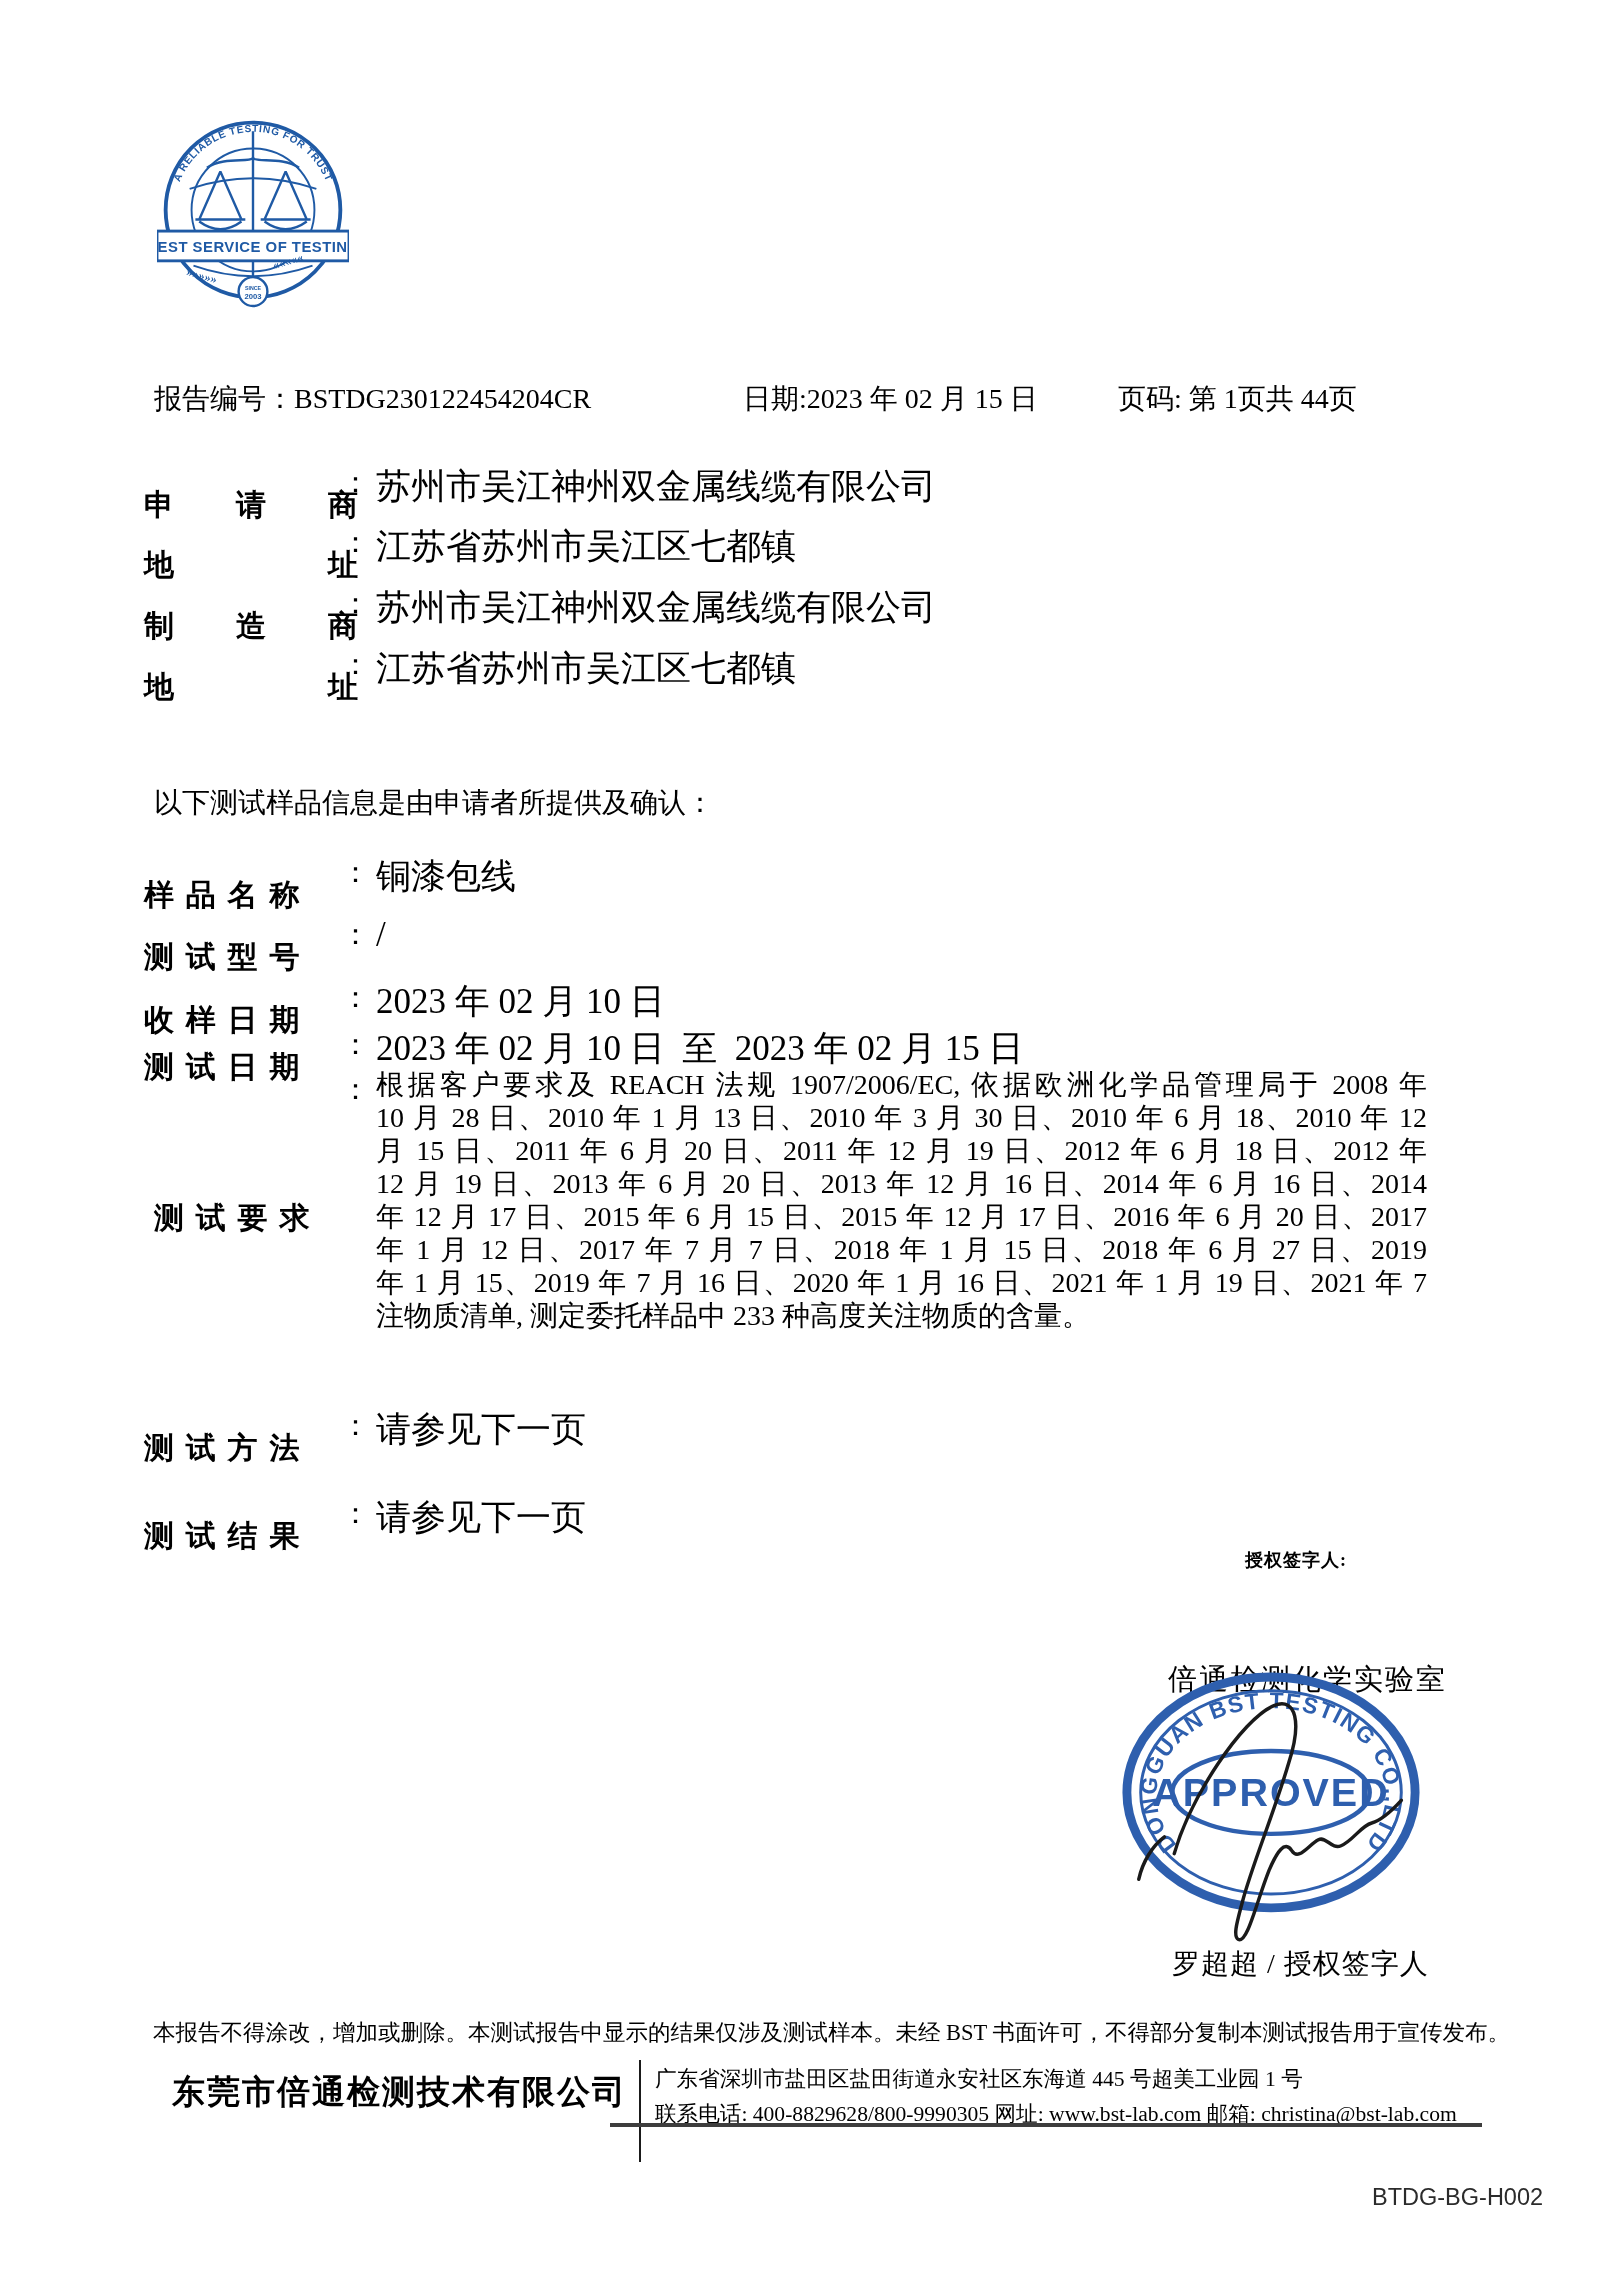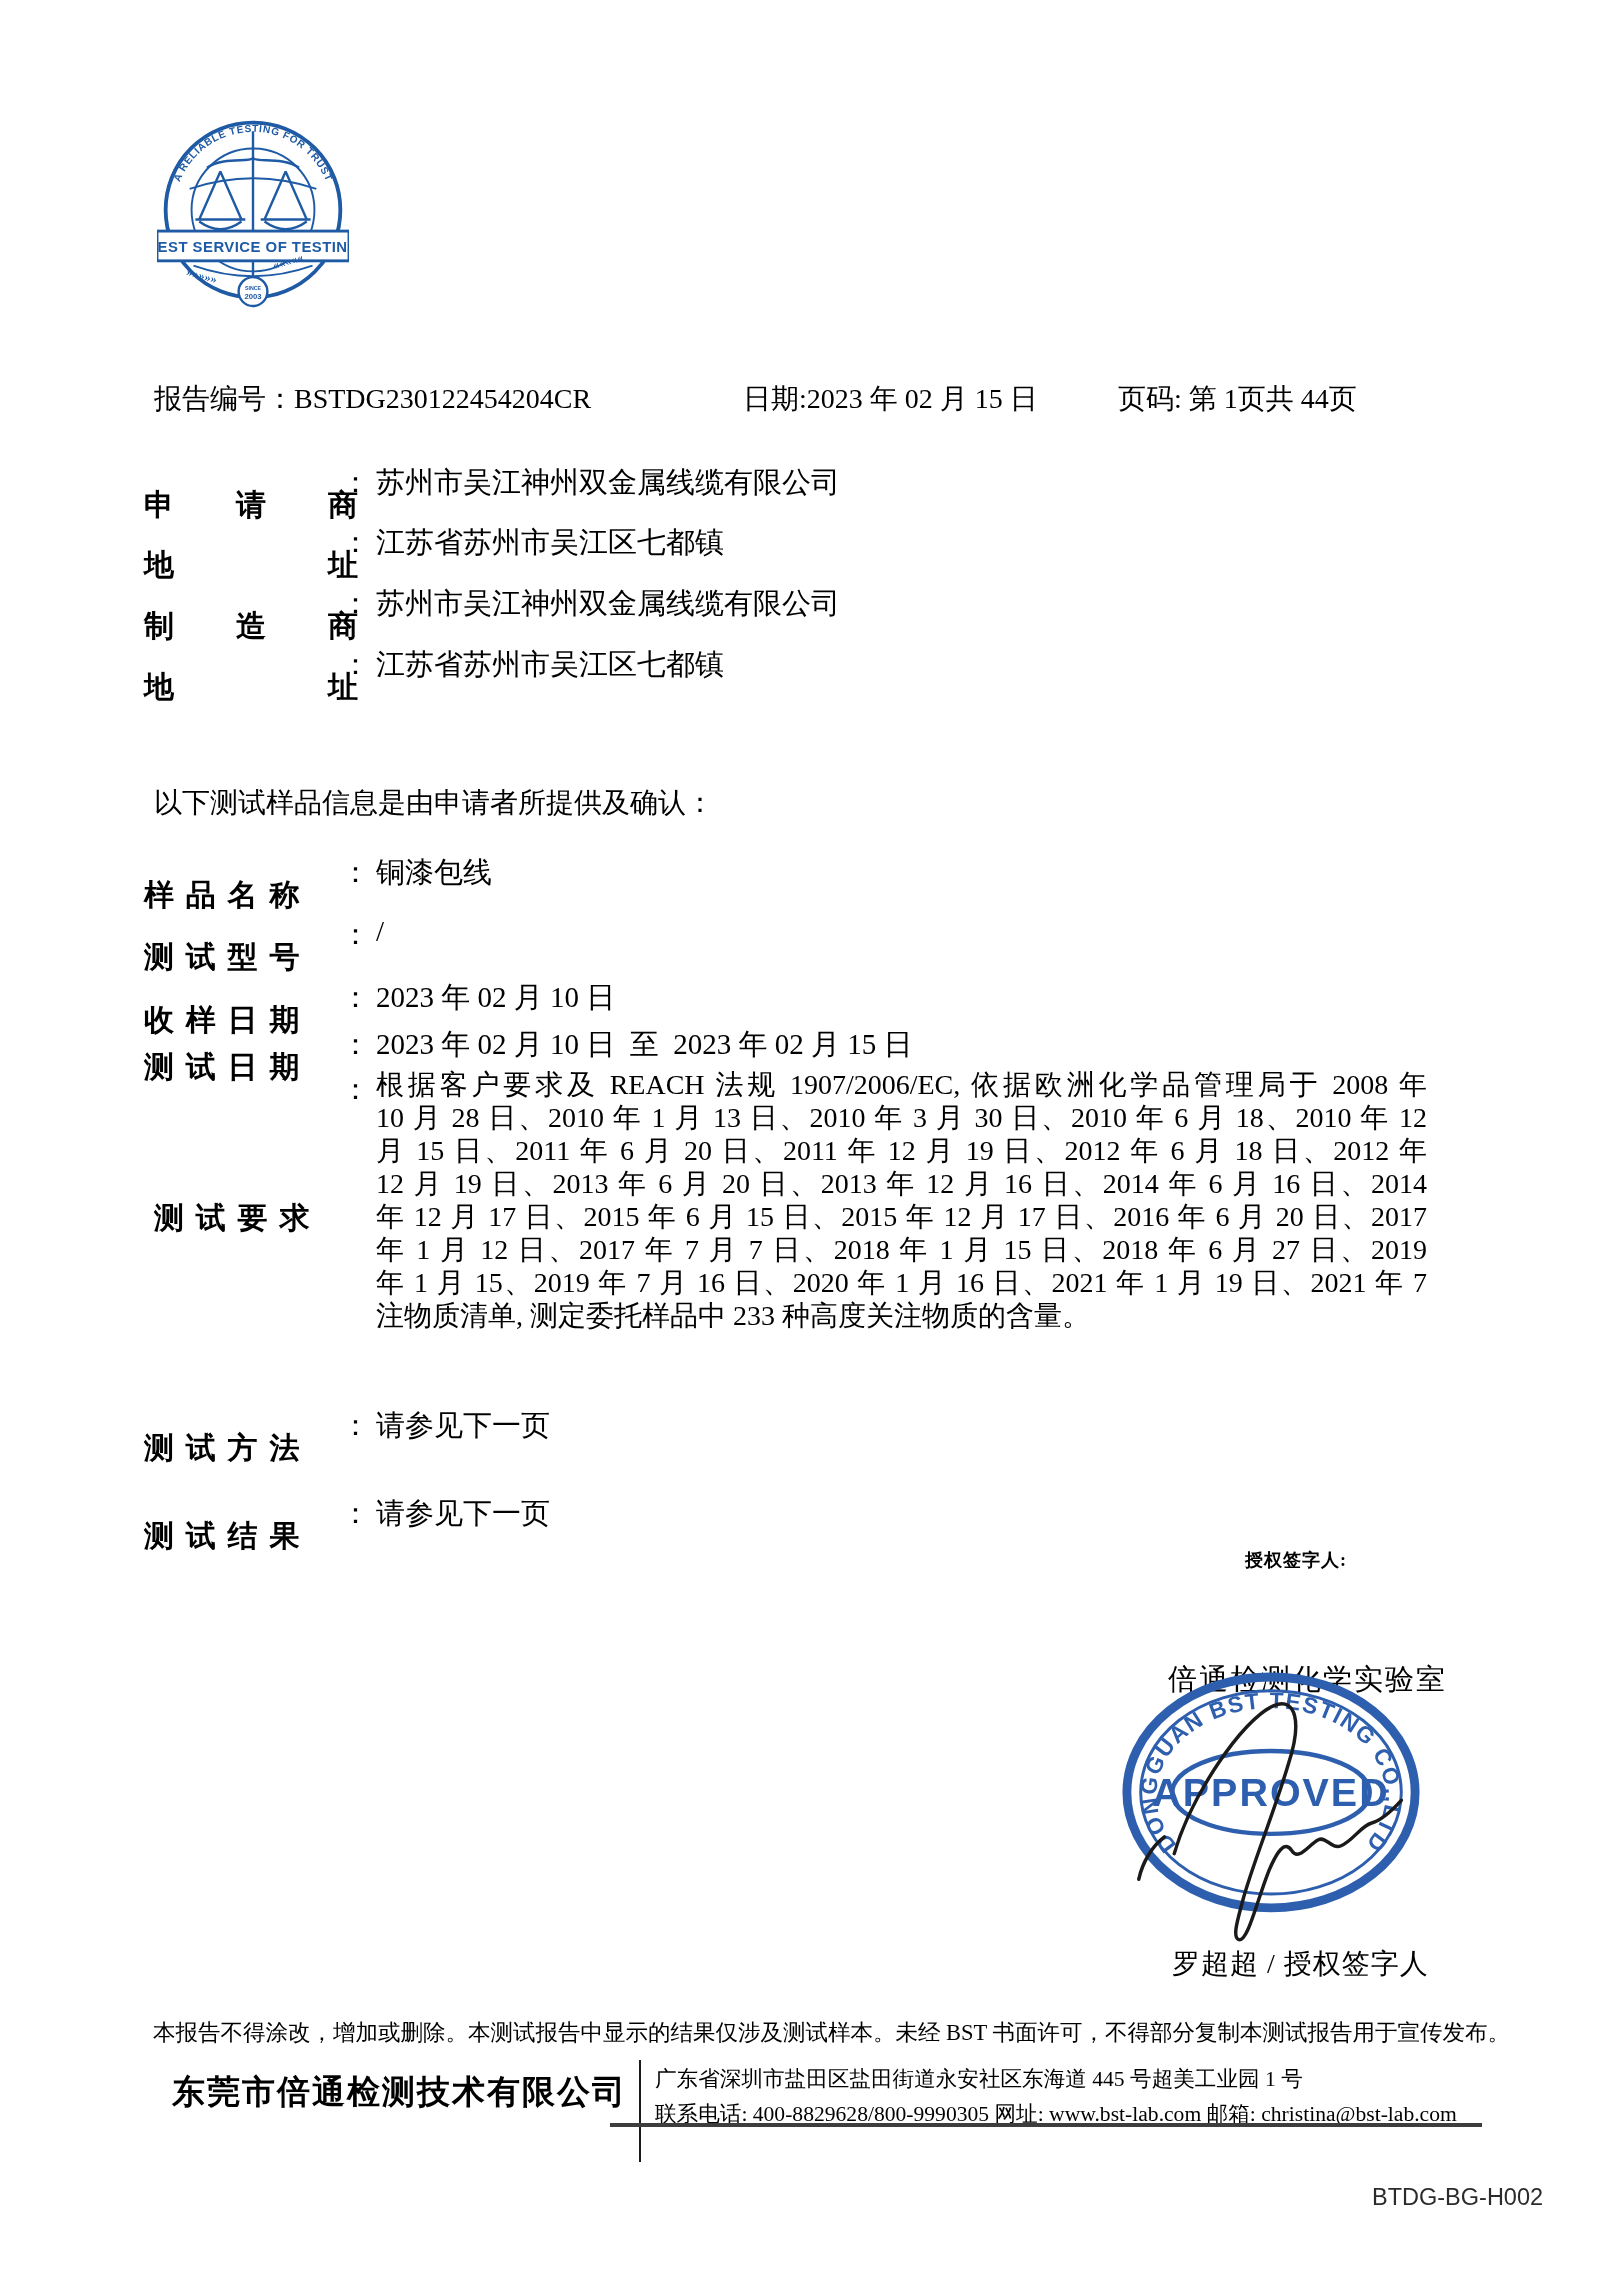--- a/index.html
+++ b/index.html
@@ -3,21 +3,21 @@
 <meta charset="utf-8">
 <style>
   html,body{margin:0;padding:0;background:#888;}
   #page{position:relative;width:1621px;height:2293px;background:#ffffff;overflow:hidden;
         font-family:"Liberation Serif","DejaVu Serif",serif;color:#000;}
   .abs{position:absolute;}
   
   .row{position:absolute;left:0;top:0;width:100%;height:0;}
   .row .lbl{position:absolute;left:144px;margin-top:22px;}
   .row .cln{position:absolute;left:341px;font-size:29px;}
-  .row .val{position:absolute;left:376px;font-size:29px;white-space:pre;}
+  .row .val{position:absolute;left:376px;font-size:35px;white-space:pre;}
   .lbl2{width:214px;text-align:justify;text-align-last:justify;font-weight:bold;font-size:30px;}
   .lbl4{letter-spacing:11.8px;font-weight:bold;font-size:30px;white-space:nowrap;}
   
   .reqline{font-size:28px;line-height:33px;text-align:justify;text-align-last:justify;}
   .reqline.last{text-align-last:left;}
   
   #title{left:0;right:0;top:232px;text-align:center;font-size:84px;font-weight:bold;
          letter-spacing:14.7px;line-height:1;}
   
   .hdr{font-size:28px;white-space:pre;}

